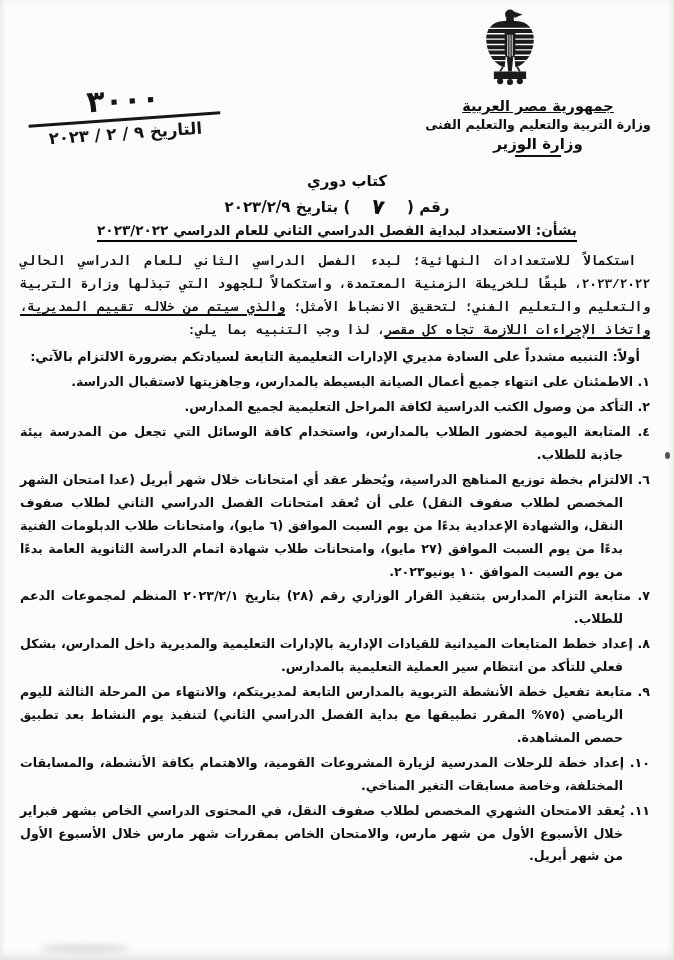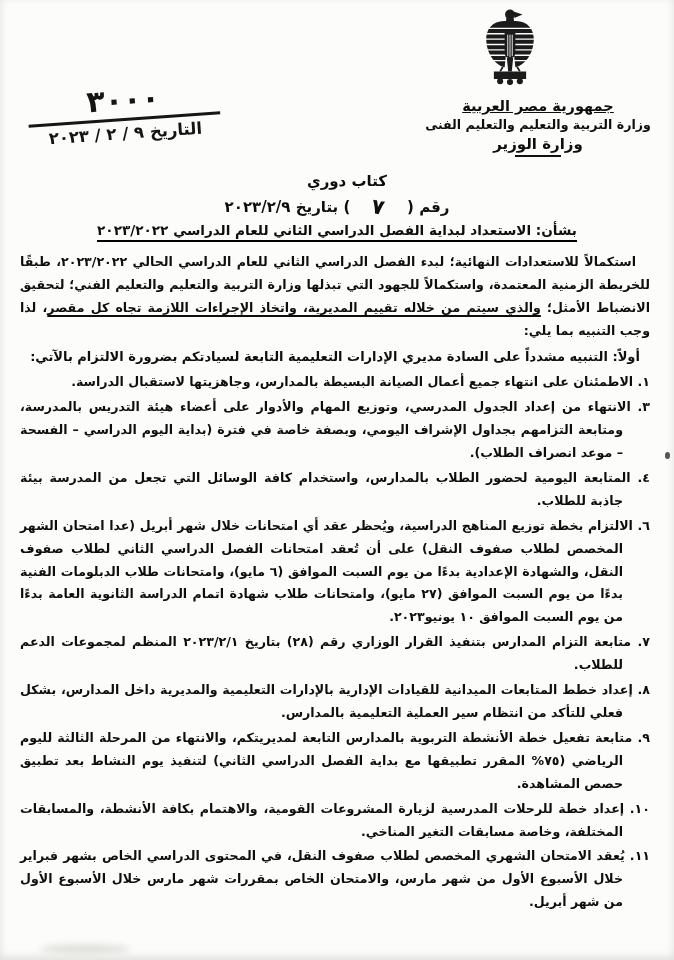--- a/index.html
+++ b/index.html
@@ -31,21 +31,21 @@
   .num-line { font-size:15px; margin-top:3px; }
   .hw-seven { display:inline-block; font-size:21px; padding:0 22px;
               transform:rotate(10deg) translateY(2px); }
   .subject  { margin-top:5px; font-size:13.6px; }
   .subject-inner { border-bottom:2px solid #000; padding-bottom:2px; }
 
   
   .body-text { position:absolute; top:251px; right:24px; left:20px;
                font-size:12.6px; font-weight:bold; line-height:1.82;
                text-align:justify; }
-  .intro { margin:0; text-indent:14px; }
+  .intro { margin:0; text-indent:14px;font-family:Liberation Mono, monospace; }
   .ul { text-decoration:underline; text-decoration-thickness:1.5px; text-underline-offset:3px; }
   .heading1 { margin:2px 0 3px; text-align:center; font-size:13px; }
   .items { margin:0; }
   .item { margin:0 0 2px; padding-right:27px; text-indent:-27px; }
   .inum { white-space:nowrap; }
 
   
   .speck-right { position:absolute; top:452px; right:4px; width:5px; height:7px;
                  background:#2a2a2a; border-radius:50%; opacity:.8; }
   .smudge-bottom { position:absolute; bottom:6px; left:40px; width:90px; height:10px;
@@ -116,21 +116,21 @@
     </div>
   </div>
 
   <div class="body-text">
     <p class="intro"><span>استكمالاً للاستعدادات النهائية؛ لبدء الفصل الدراسي الثاني للعام الدراسي الحالي ٢٠٢٣/٢٠٢٢، طبقًا للخريطة الزمنية المعتمدة، واستكمالاً للجهود التي تبذلها وزارة التربية والتعليم والتعليم الفني؛ لتحقيق الانضباط الأمثل؛ </span><span class="ul">والذي سيتم من خلاله تقييم المديرية، واتخاذ الإجراءات اللازمة تجاه كل مقصر</span><span>، لذا وجب التنبيه بما يلي:</span></p>
 
     <p class="heading1">أولاً: التنبيه مشدداً على السادة مديري الإدارات التعليمية التابعة لسيادتكم بضرورة الالتزام بالآتي:</p>
 
     <div class="items">
       <p class="item"><span class="inum">١.</span> <span>الاطمئنان على انتهاء جميع أعمال الصيانة البسيطة بالمدارس، وجاهزيتها لاستقبال الدراسة.</span></p>
-      <p class="item"><span class="inum">٣.</span> <span>الانتهاء من إعداد الجدول المدرسي، وتوزيع المهام والأدوار على أعضاء هيئة التدريس بالمدرسة، ومتابعة التزامهم بجداول الإشراف اليومي، وبصفة خاصة في فترة (بداية اليوم الدراسي – الفسحة – موعد انصراف الطلاب).</span></p>
+      <p class="item"><span class="inum">٢.</span> <span>التأكد من وصول الكتب الدراسية لكافة المراحل التعليمية لجميع المدارس.</span></p>
       <p class="item"><span class="inum">٤.</span> <span>المتابعة اليومية لحضور الطلاب بالمدارس، واستخدام كافة الوسائل التي تجعل من المدرسة بيئة جاذبة للطلاب.</span></p>
       <p class="item"><span class="inum">٦.</span> <span>الالتزام بخطة توزيع المناهج الدراسية، ويُحظر عقد أي امتحانات خلال شهر أبريل (عدا امتحان الشهر المخصص لطلاب صفوف النقل) على أن تُعقد امتحانات الفصل الدراسي الثاني لطلاب صفوف النقل، والشهادة الإعدادية بدءًا من يوم السبت الموافق (٦ مايو)، وامتحانات طلاب الدبلومات الفنية بدءًا من يوم السبت الموافق (٢٧ مايو)، وامتحانات طلاب شهادة اتمام الدراسة الثانوية العامة بدءًا من يوم السبت الموافق ١٠ يونيو٢٠٢٣.</span></p>
       <p class="item"><span class="inum">٧.</span> <span>متابعة التزام المدارس بتنفيذ القرار الوزاري رقم (٢٨) بتاريخ ٢٠٢٣/٢/١ المنظم لمجموعات الدعم للطلاب.</span></p>
       <p class="item"><span class="inum">٨.</span> <span>إعداد خطط المتابعات الميدانية للقيادات الإدارية بالإدارات التعليمية والمديرية داخل المدارس، بشكل فعلي للتأكد من انتظام سير العملية التعليمية بالمدارس.</span></p>
       <p class="item"><span class="inum">٩.</span> <span>متابعة تفعيل خطة الأنشطة التربوية بالمدارس التابعة لمديريتكم، والانتهاء من المرحلة الثالثة لليوم الرياضي (٧٥% المقرر تطبيقها مع بداية الفصل الدراسي الثاني) لتنفيذ يوم النشاط بعد تطبيق حصص المشاهدة.</span></p>
       <p class="item"><span class="inum">١٠.</span> <span>إعداد خطة للرحلات المدرسية لزيارة المشروعات القومية، والاهتمام بكافة الأنشطة، والمسابقات المختلفة، وخاصة مسابقات التغير المناخي.</span></p>
       <p class="item"><span class="inum">١١.</span> <span>يُعقد الامتحان الشهري المخصص لطلاب صفوف النقل، في المحتوى الدراسي الخاص بشهر فبراير خلال الأسبوع الأول من شهر مارس، والامتحان الخاص بمقررات شهر مارس خلال الأسبوع الأول من شهر أبريل.</span></p>
     </div>
   </div>
 

